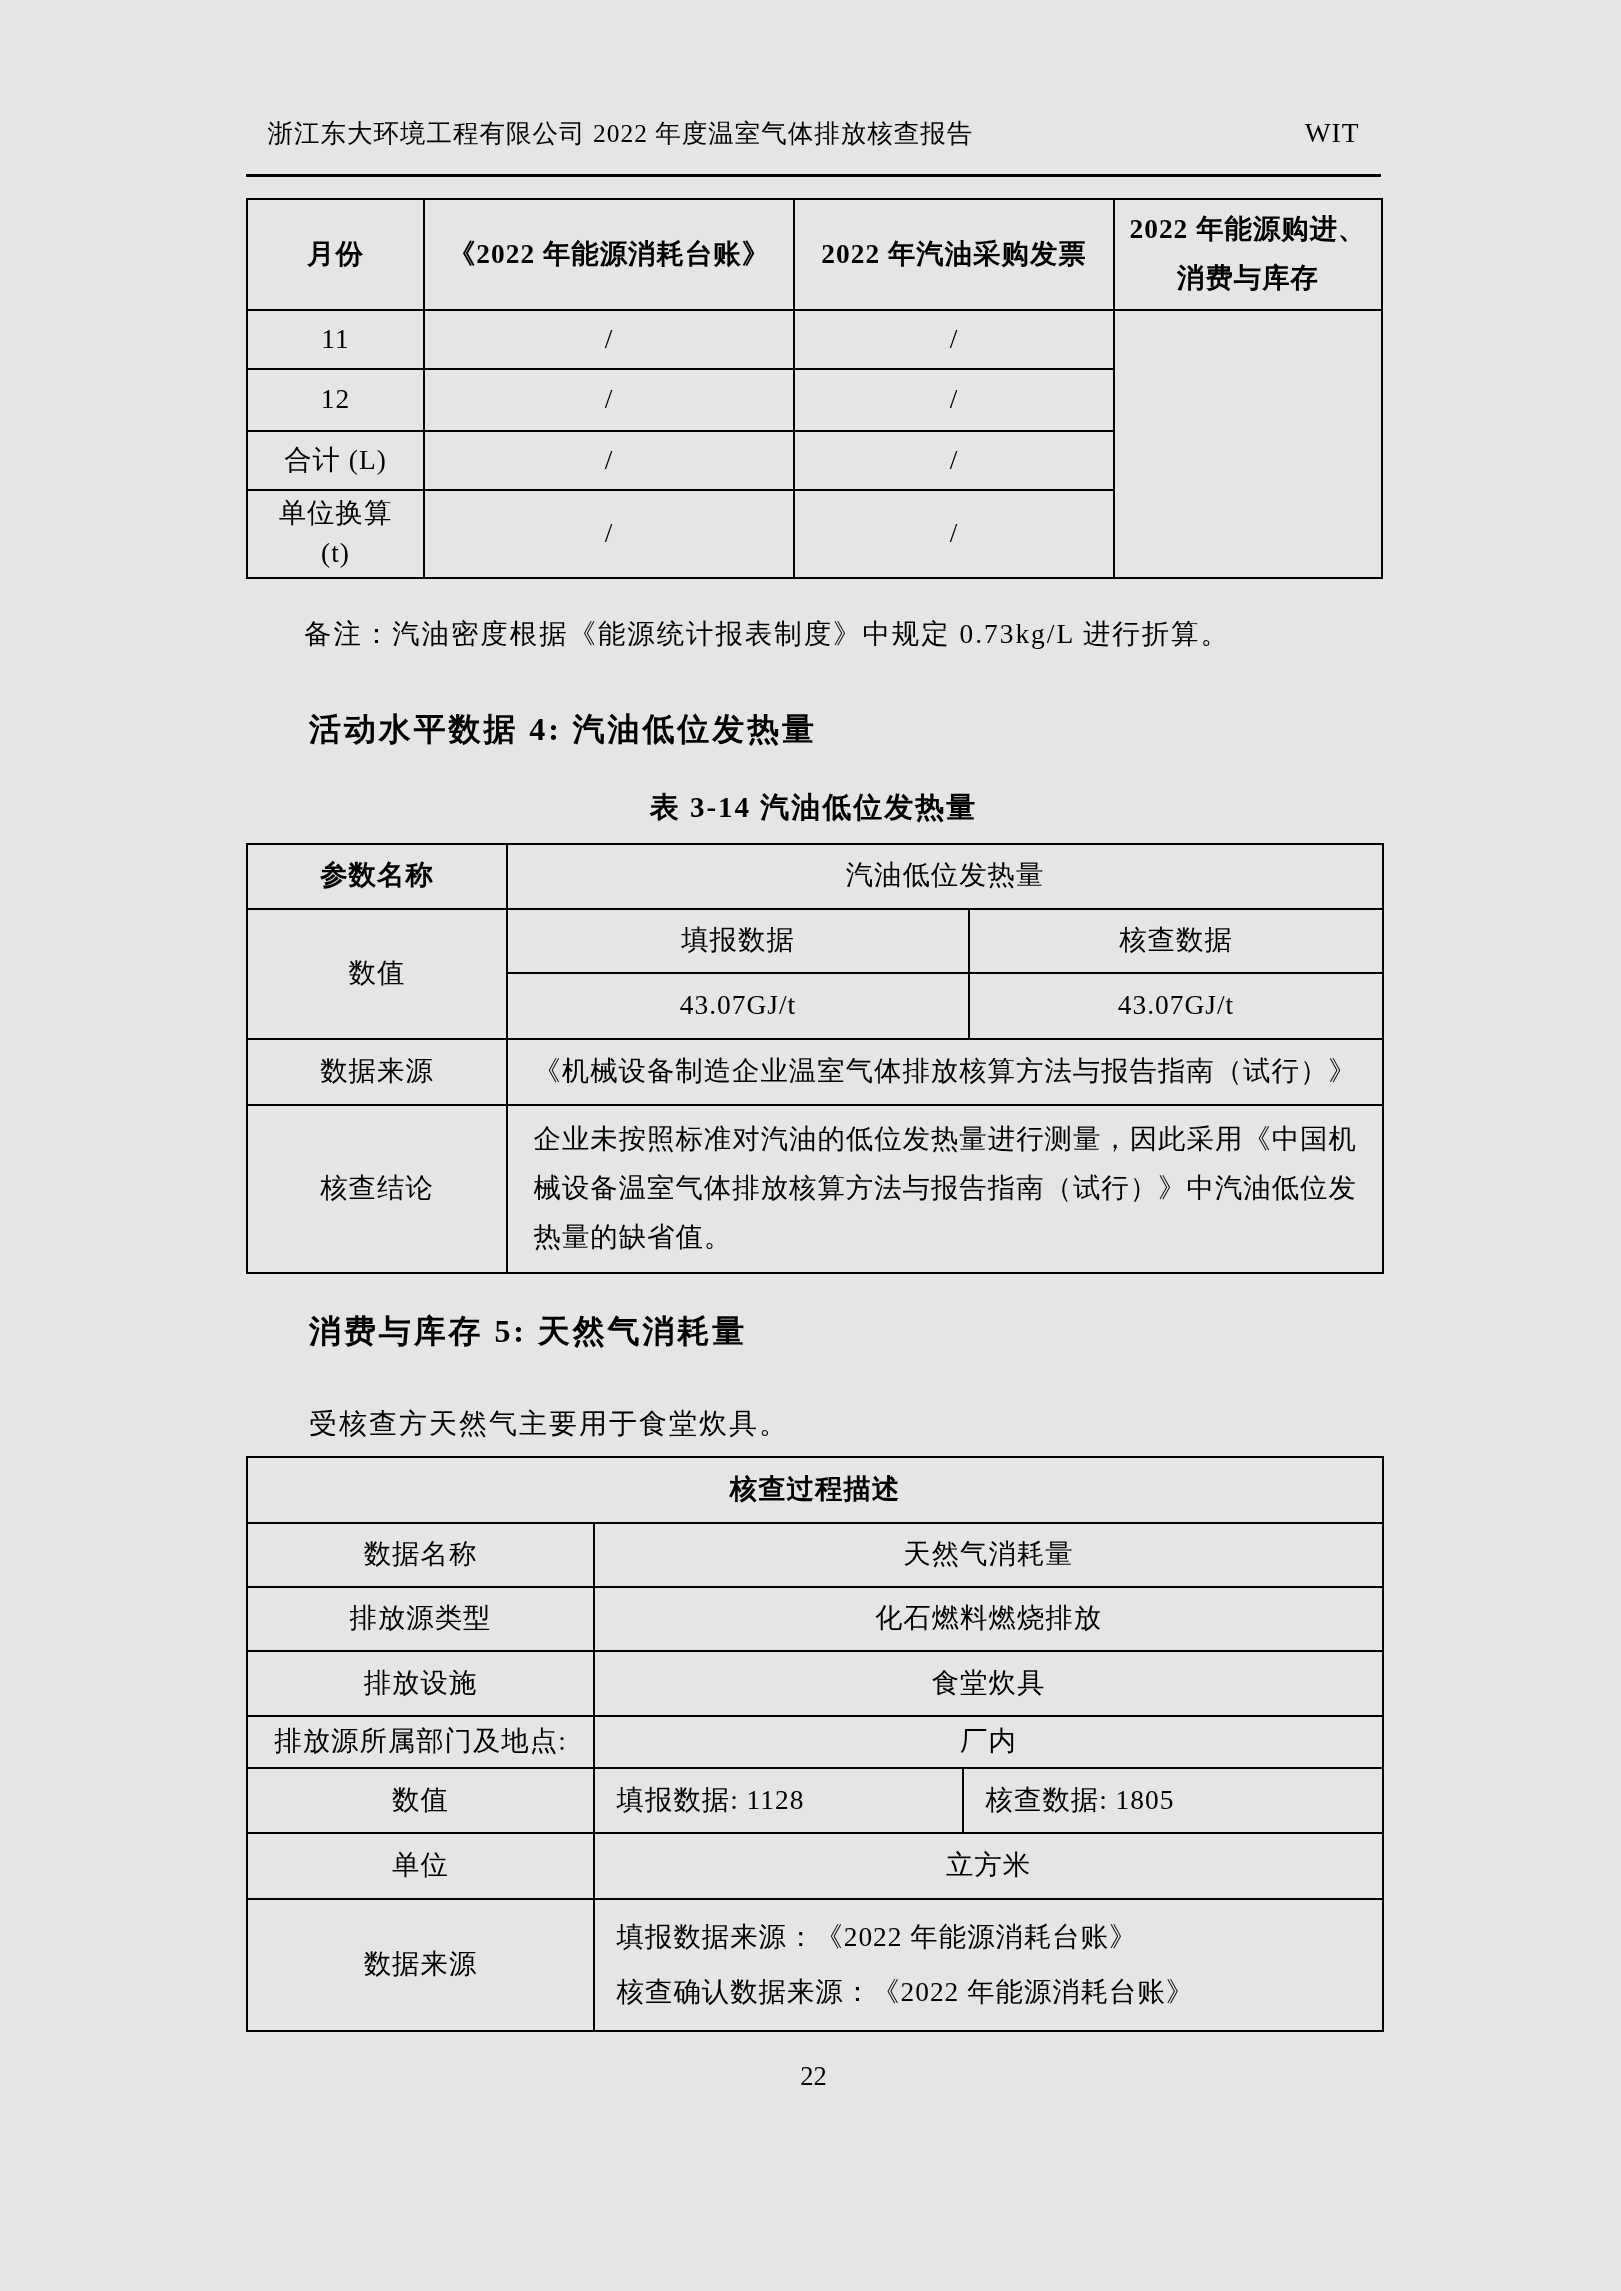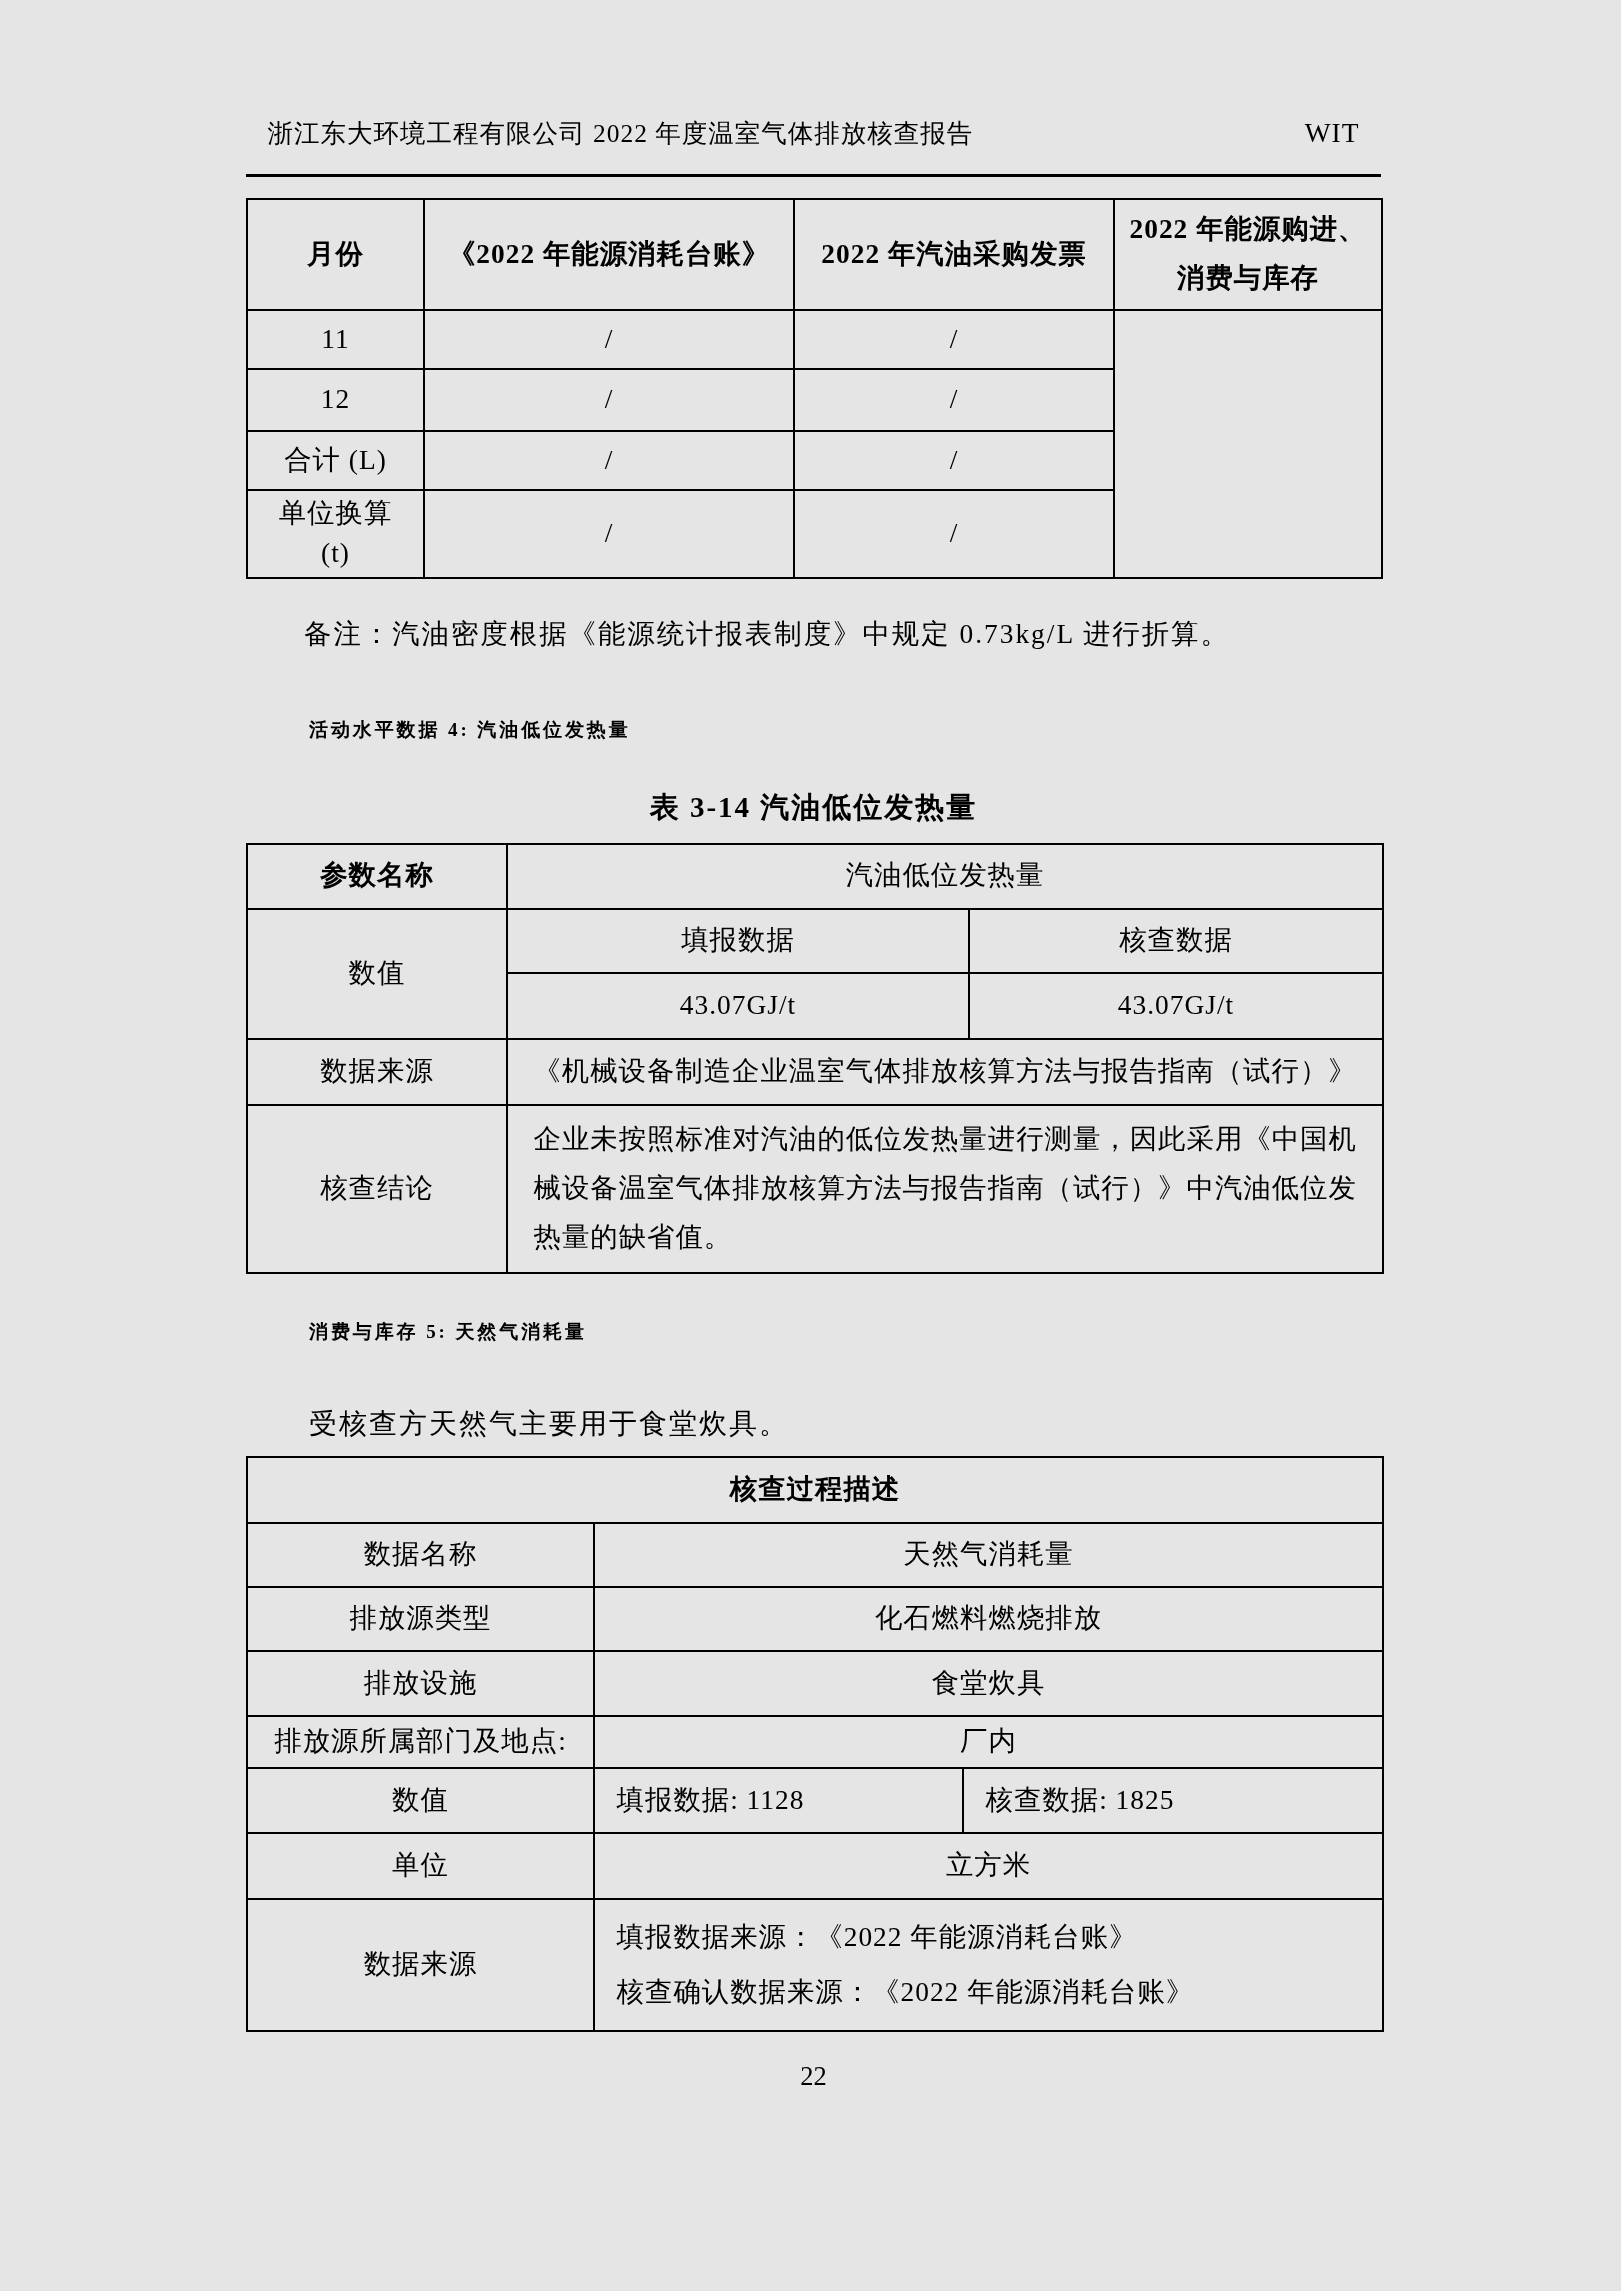--- a/index.html
+++ b/index.html
@@ -42,21 +42,21 @@
   .t1 { margin-top:20.6px; }
   .t1 .hdr td { font-weight:bold; line-height:1.8; }
   .t1 tr.rh  { height:111px; }
   .t1 tr.r1  { height:59px; }
   .t1 tr.r2  { height:62px; }
   .t1 tr.r3  { height:59px; }
   .t1 tr.r4  { height:88px; }
 
   .note { margin:36px 0 0 58px; font-size:27.4px; letter-spacing:2px; line-height:39px; }
 
-  h3.sec { margin:55px 0 0 63px; font-size:19px; font-weight:bold; letter-spacing:2.9px; line-height:41px; }
+  h3.sec { margin:55px 0 0 63px; font-size:32px; font-weight:bold; letter-spacing:2.9px; line-height:41px; }
   h3.sec5 { margin-top:37px; }
   .table-title { margin-top:37px; width:1135px; text-align:center; font-size:29px; font-weight:bold; letter-spacing:2px; line-height:41px; }
 
   
   .t2 { margin-top:14.7px; }
   .t2 tr.r1 { height:65px; }
   .t2 tr.r2 { height:64px; }
   .t2 tr.r3 { height:66px; }
   .t2 tr.r4 { height:66px; }
   .t2 tr.r5 { height:149px; }
@@ -196,21 +196,21 @@
           <td>排放设施</td>
           <td colspan="2">食堂炊具</td>
         </tr>
         <tr class="r5">
           <td>排放源所属部门及地点:</td>
           <td colspan="2">厂内</td>
         </tr>
         <tr class="r6">
           <td>数值</td>
           <td class="left">填报数据: 1128</td>
-          <td class="left">核查数据: 1825</td>
+          <td class="left">核查数据: 1805</td>
         </tr>
         <tr class="r7">
           <td>单位</td>
           <td colspan="2">立方米</td>
         </tr>
         <tr class="r8">
           <td>数据来源</td>
           <td colspan="2" class="sources">
             <div>填报数据来源：《2022 年能源消耗台账》</div>
             <div>核查确认数据来源：《2022 年能源消耗台账》</div>

